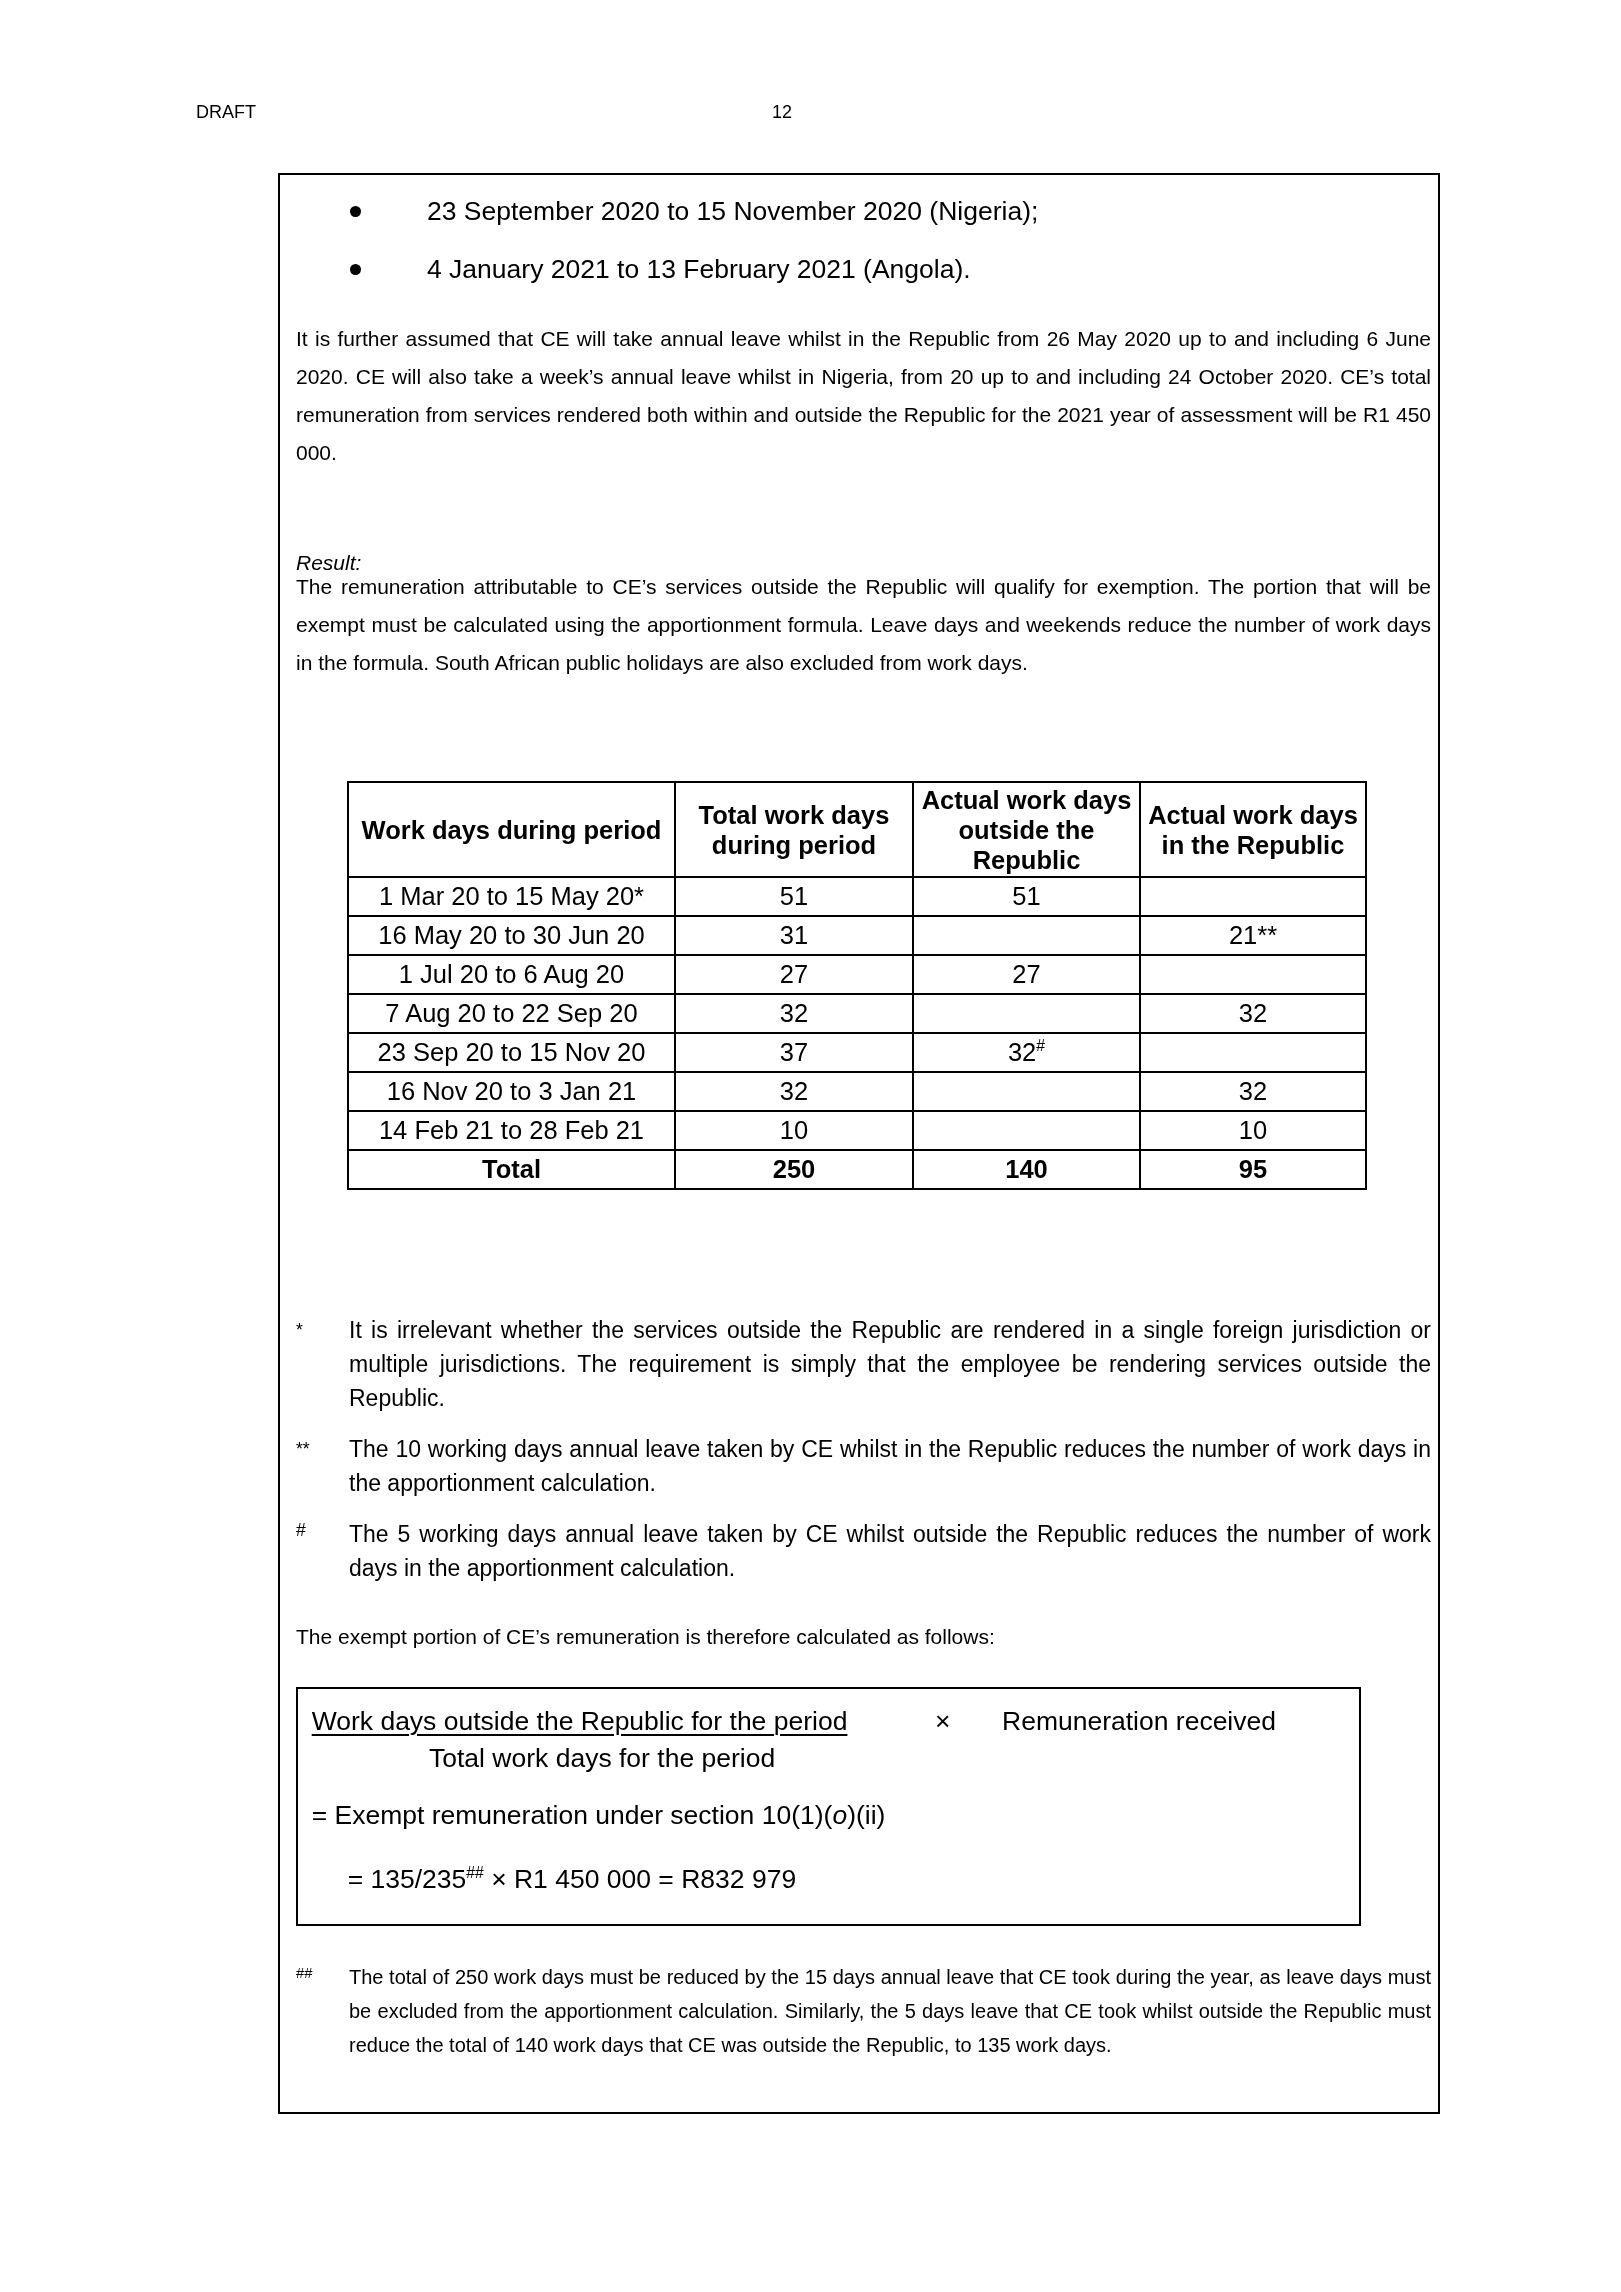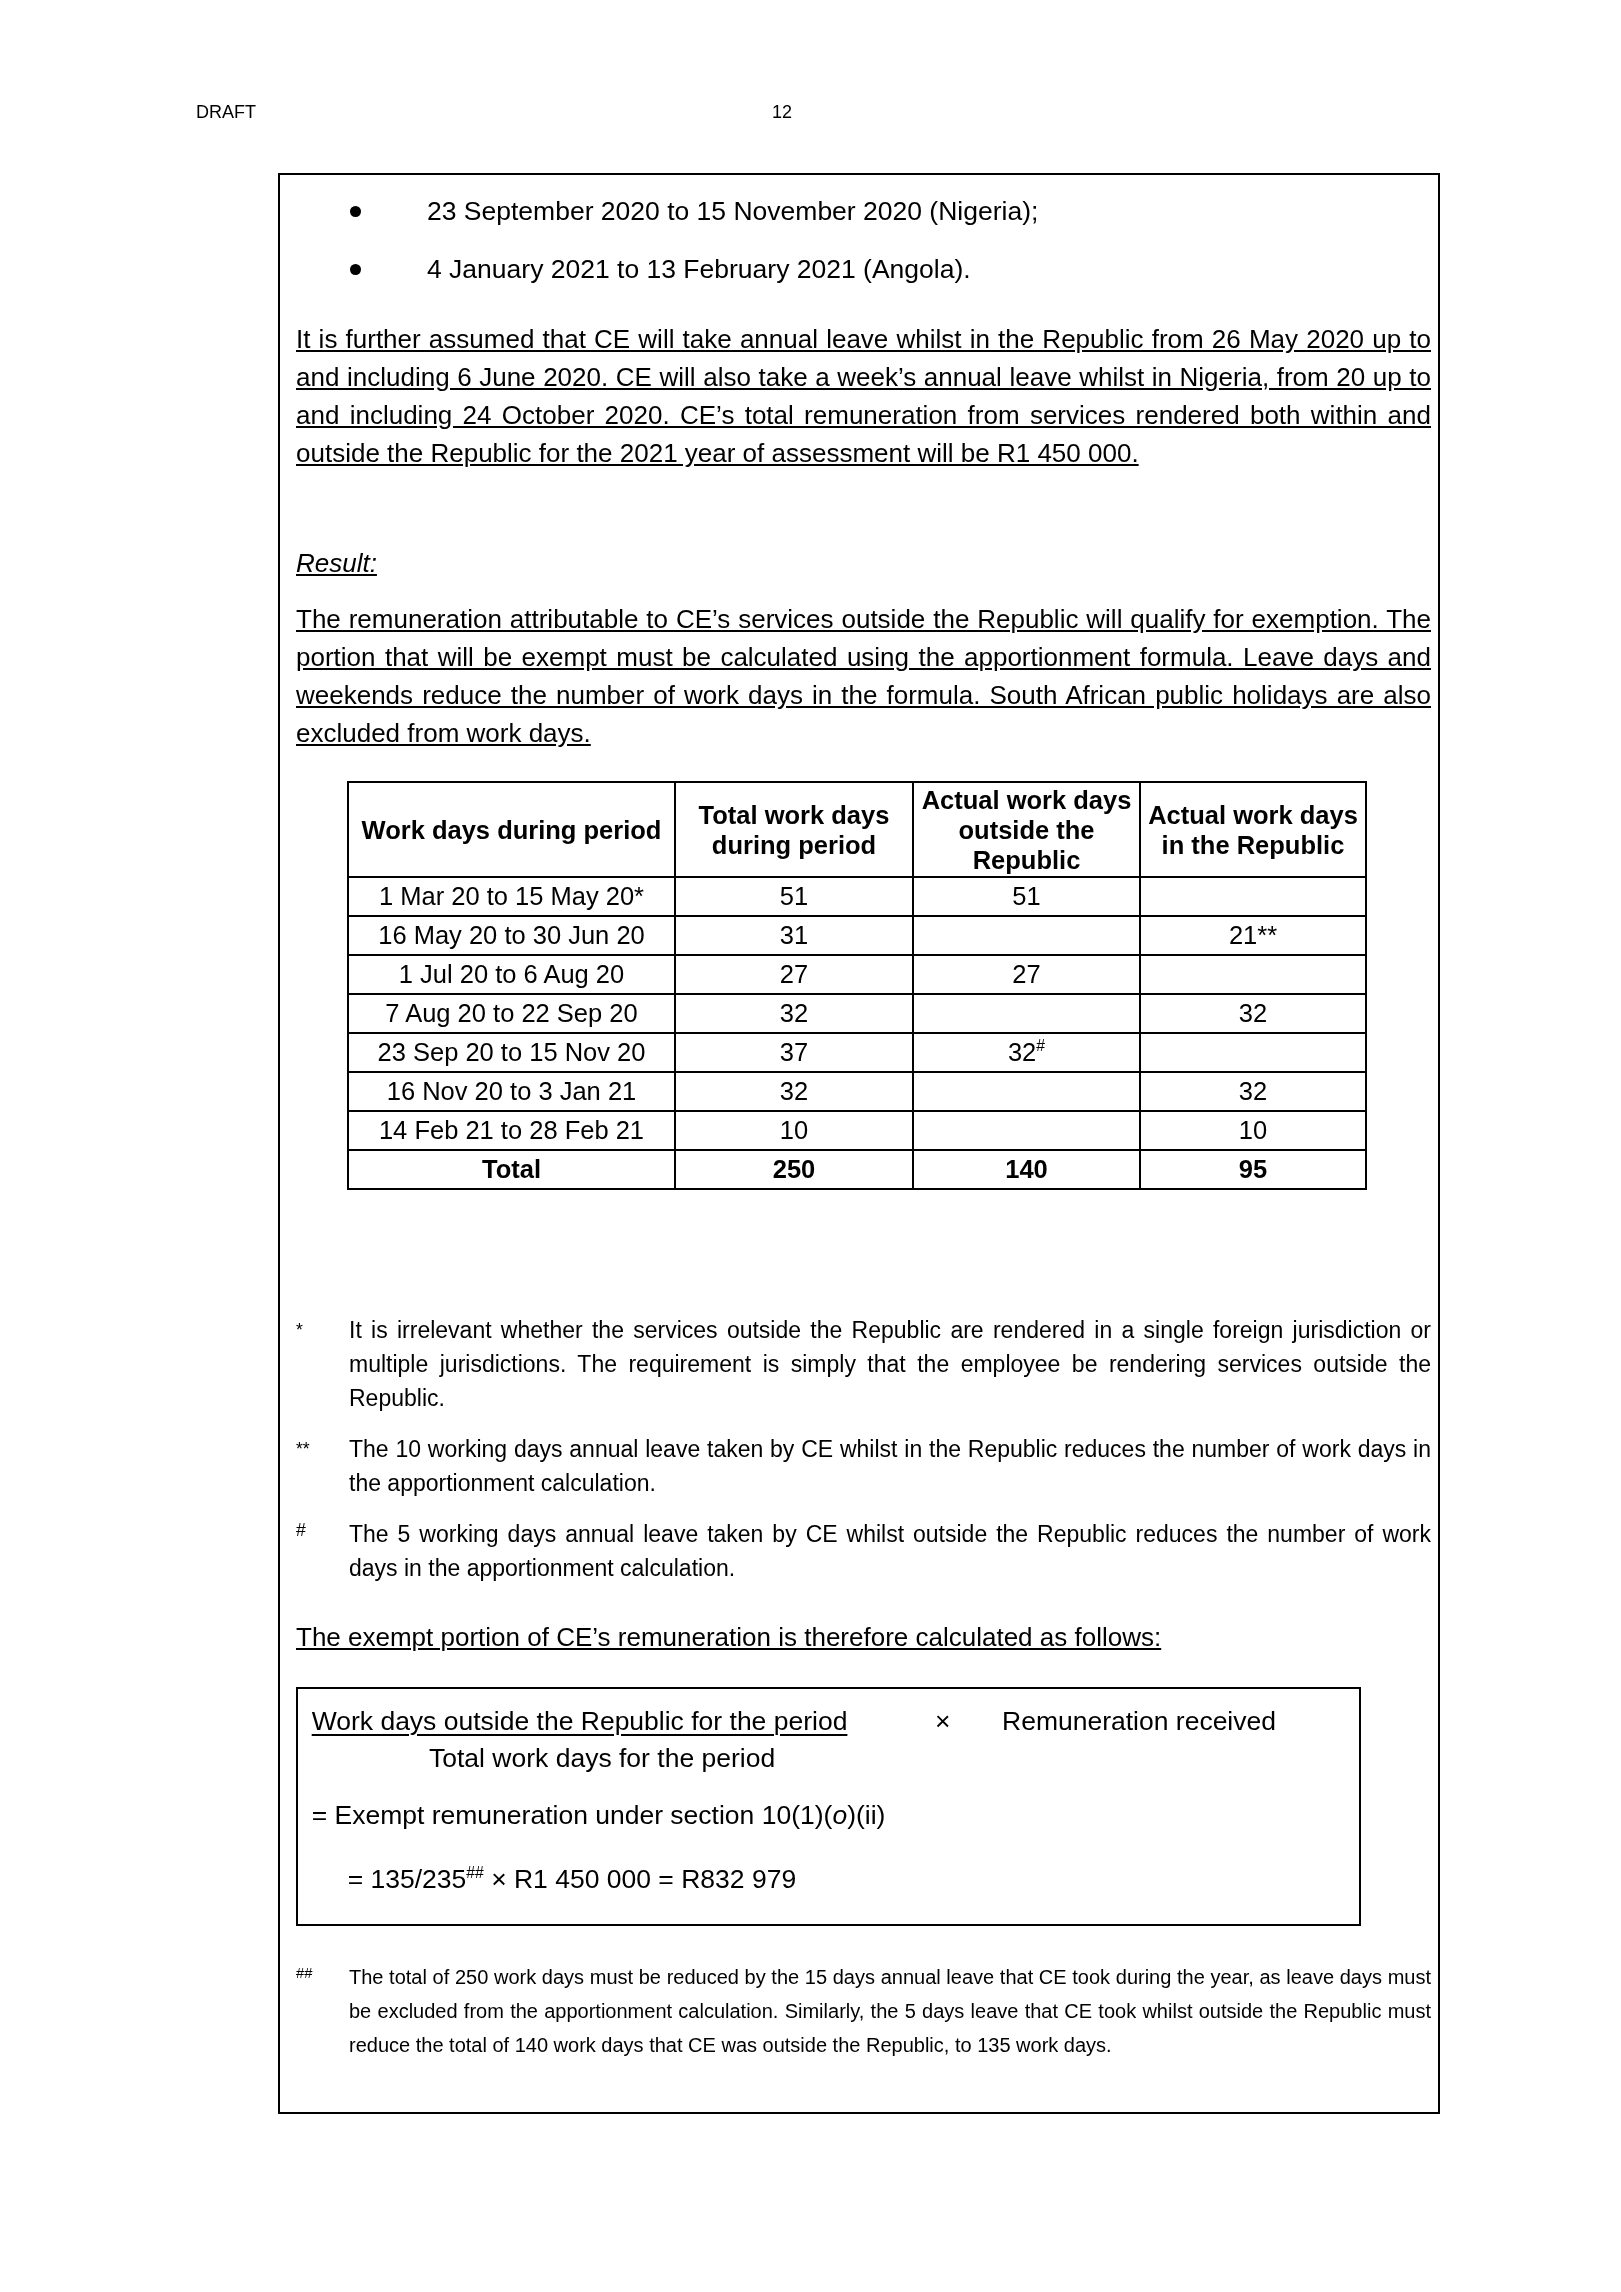--- a/index.html
+++ b/index.html
@@ -10,23 +10,22 @@
     .hdr { position: absolute; top: 96px; font-size: 18px; line-height: 33px; }
     #hdr-draft { left: 196px; }
     #hdr-page { left: 772px; }
 
     .outer-box {
       position: absolute; left: 278px; top: 173px; width: 1158px; height: 1937px;
       border: 2.9px solid #000;
     }
     .abs { position: absolute; }
     .body-text {
-      font-size: 26px; line-height: 38px; text-align: justify;
+      font-size: 21px; line-height: 38px; text-align: justify;
       text-align-last: left;
-      text-decoration: underline;
     }
     .bullet-row { position: absolute; left: 345px; font-size: 26.5px; line-height: 33px; }
     .bullet-dot { position: absolute; left: 0; top: 0; width: 23.5px; }
     .bullet-dot::before {
       content: ""; position: absolute; left: 4.9px; top: 10.8px; width: 10.8px; height: 10.8px;
       border-radius: 50%; background: #000;
     }
     .bullet-text { position: absolute; left: 82px; white-space: nowrap; }
 
     table.work {
@@ -68,21 +67,21 @@
 </div>
 <div class="bullet-row" style="top:253px;">
   <span class="bullet-dot"></span>
   <span class="bullet-text">4 January 2021 to 13 February 2021 (Angola).</span>
 </div>
 
 <div class="abs body-text" style="left:296px; top:320px; width:1135px;">It is further assumed that CE will take annual leave whilst in the Republic from 26 May 2020 up to and including 6 June 2020. CE will also take a week’s annual leave whilst in Nigeria, from 20 up to and including 24 October 2020. CE’s total remuneration from services rendered both within and outside the Republic for the 2021 year of assessment will be R1 450 000.</div>
 
 <div class="abs body-text" style="left:296px; top:544px; width:392px; font-style:italic;">Result:</div>
 
-<div class="abs body-text" style="left:296px; top:600px; width:1135px;">The remuneration attributable to CE’s services outside the Republic will qualify for exemption. The portion that will be exempt must be calculated using the apportionment formula. Leave days and weekends reduce the number of work days in the formula. South African public holidays are also excluded from work days.</div>
+<div class="abs body-text" style="left:296px; top:568px; width:1135px;">The remuneration attributable to CE’s services outside the Republic will qualify for exemption. The portion that will be exempt must be calculated using the apportionment formula. Leave days and weekends reduce the number of work days in the formula. South African public holidays are also excluded from work days.</div>
 
 <table class="work">
   <colgroup>
     <col style="width:327px">
       <col style="width:238px">
       <col style="width:227px">
       <col style="width:226px">
   </colgroup>
   <thead>
     <tr>

